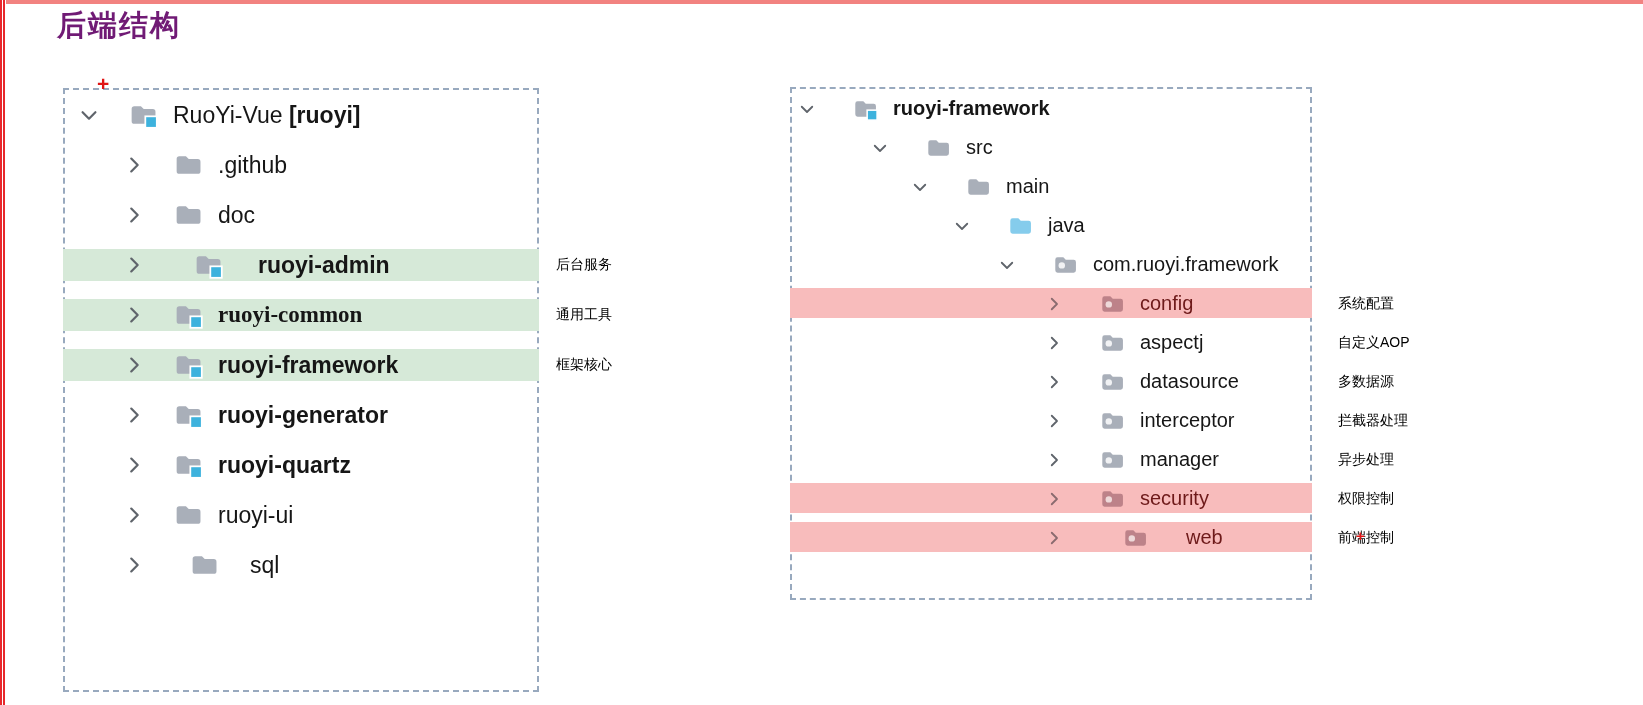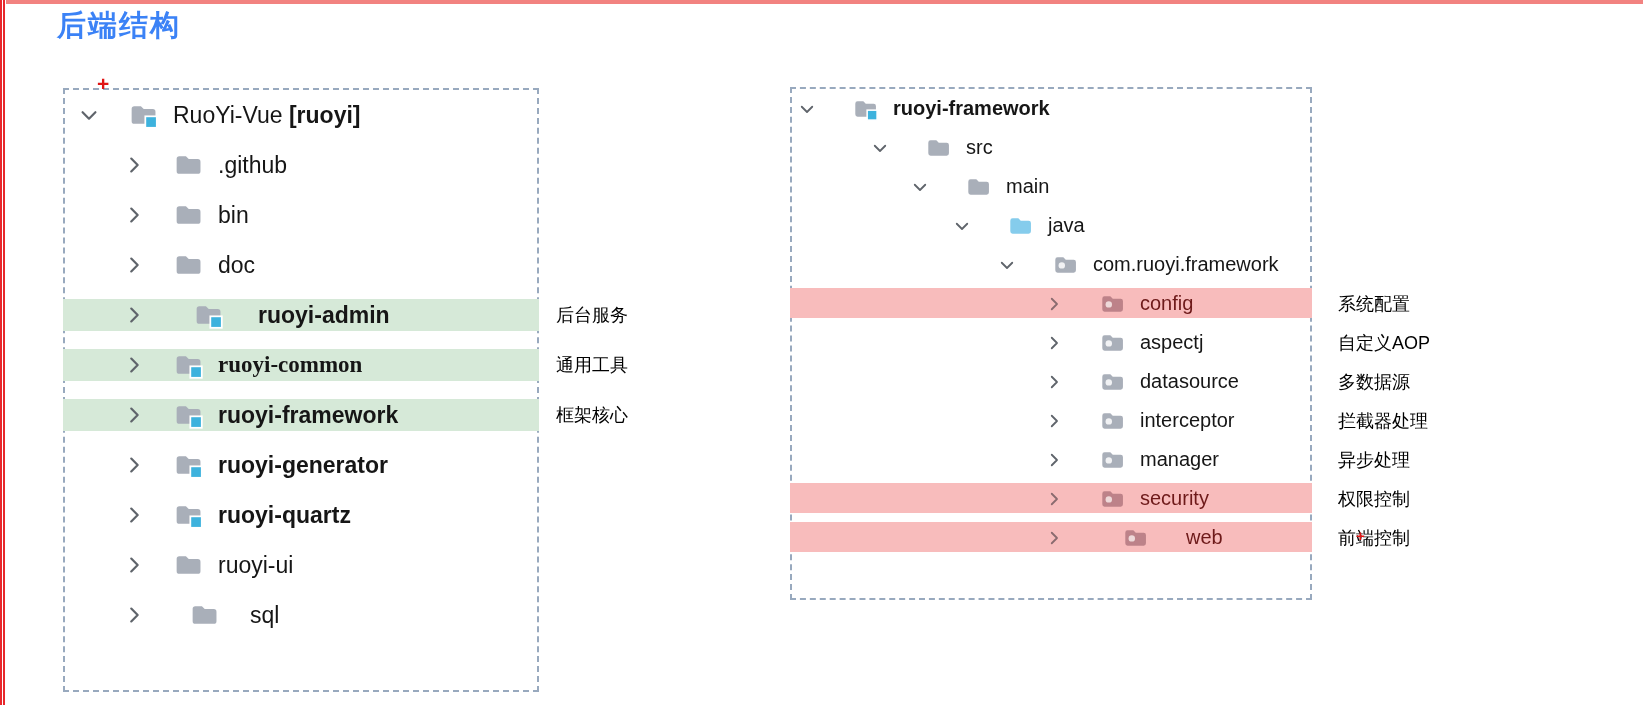--- a/index.html
+++ b/index.html
@@ -7,21 +7,21 @@
     width:1643px;height:705px;position:relative;overflow:hidden;
     background:#ffffff;font-family:"Liberation Sans","DejaVu Sans",sans-serif;
   }
   .top-border{position:absolute;left:0;top:0;width:100%;height:4px;background:#f28280;}
   .left-border{
     position:absolute;left:0;top:0;bottom:0;width:6px;
     background:linear-gradient(90deg,#e8272c 0 2px,#ffffff 2px 3px,#e8272c 3px 5px,#ffffff 5px 6px);
   }
   .page-title{
     position:absolute;left:57px;top:6px;
-    font-size:29px;font-weight:bold;color:#3b82f6;letter-spacing:2px;
+    font-size:29px;font-weight:bold;color:#701a75;letter-spacing:2px;
   }
   .tree-box{position:absolute;border:2px dashed #98a9be;background:transparent;}
   #left-box{left:63px;top:88px;width:472px;height:600px;}
   #right-box{left:790px;top:87px;width:518px;height:509px;}
 
   .row{position:relative;display:flex;align-items:center;}
   #left-box .row{height:50px;font-size:23px;}
   #right-box .row{height:39px;font-size:20px;}
 
   .hl{position:absolute;left:-2px;right:-2px;z-index:0;}
@@ -36,21 +36,21 @@
   #right-box .chev{width:20px;margin-right:34px;}
   #right-box .icon{width:30px;margin-right:12px;}
 
   .lbl{z-index:1;color:#161616;white-space:nowrap;}
   .lbl b{font-weight:bold;}
   .bold .lbl{font-weight:bold;}
   .pink-text .lbl{color:#6e1a1a;}
 
   .annot{
     position:absolute;white-space:nowrap;color:#000000;z-index:1;
-    font-size:18px;font-weight:normal;
+    font-size:14px;font-weight:normal;
   }
   #left-box .annot{left:calc(100% + 19px);}
   #right-box .annot{left:calc(100% + 28px);}
 
   .plus-mark{position:absolute;color:#e01414;font-weight:bold;z-index:5;}
   #plus-top{left:97px;top:72px;font-size:21px;}
   #plus-security{left:1356px;top:527px;font-size:15px;}
 </style>
 </head>
 <body>
@@ -93,33 +93,20 @@
         <span class="chev">
           <svg width="22" height="22" viewBox="0 0 24 24">
             <path d="M9 5 l7 7 -7 7" fill="none" stroke="#5f646b" stroke-width="2.4" stroke-linecap="round" stroke-linejoin="round"></path>
           </svg>
         </span>
         <span class="icon">
           <svg width="30" height="30" viewBox="0 0 34 34" style="overflow:visible">
             <path d="M3 10 q0-3 3-3 h7.5 l3.2 3.2 H27 q3 0 3 3 V24 q0 3-3 3 H6 q-3 0-3-3 Z" fill="#a9afb9"></path>
           </svg>
         </span>
-        <span class="lbl">bin</span>
-      </div>
-      <div class="row" style="padding-left: 57px;">
-        <span class="chev">
-          <svg width="22" height="22" viewBox="0 0 24 24">
-            <path d="M9 5 l7 7 -7 7" fill="none" stroke="#5f646b" stroke-width="2.4" stroke-linecap="round" stroke-linejoin="round"></path>
-          </svg>
-        </span>
-        <span class="icon">
-          <svg width="30" height="30" viewBox="0 0 34 34" style="overflow:visible">
-            <path d="M3 10 q0-3 3-3 h7.5 l3.2 3.2 H27 q3 0 3 3 V24 q0 3-3 3 H6 q-3 0-3-3 Z" fill="#a9afb9"></path>
-          </svg>
-        </span>
         <span class="lbl">doc</span>
       </div>
       <div class="row bold" style="padding-left: 57px; gap: 20px;">
         <div class="hl hl-green"></div>
         <span class="chev">
           <svg width="22" height="22" viewBox="0 0 24 24">
             <path d="M9 5 l7 7 -7 7" fill="none" stroke="#5f646b" stroke-width="2.4" stroke-linecap="round" stroke-linejoin="round"></path>
           </svg>
         </span>
         <span class="icon">

